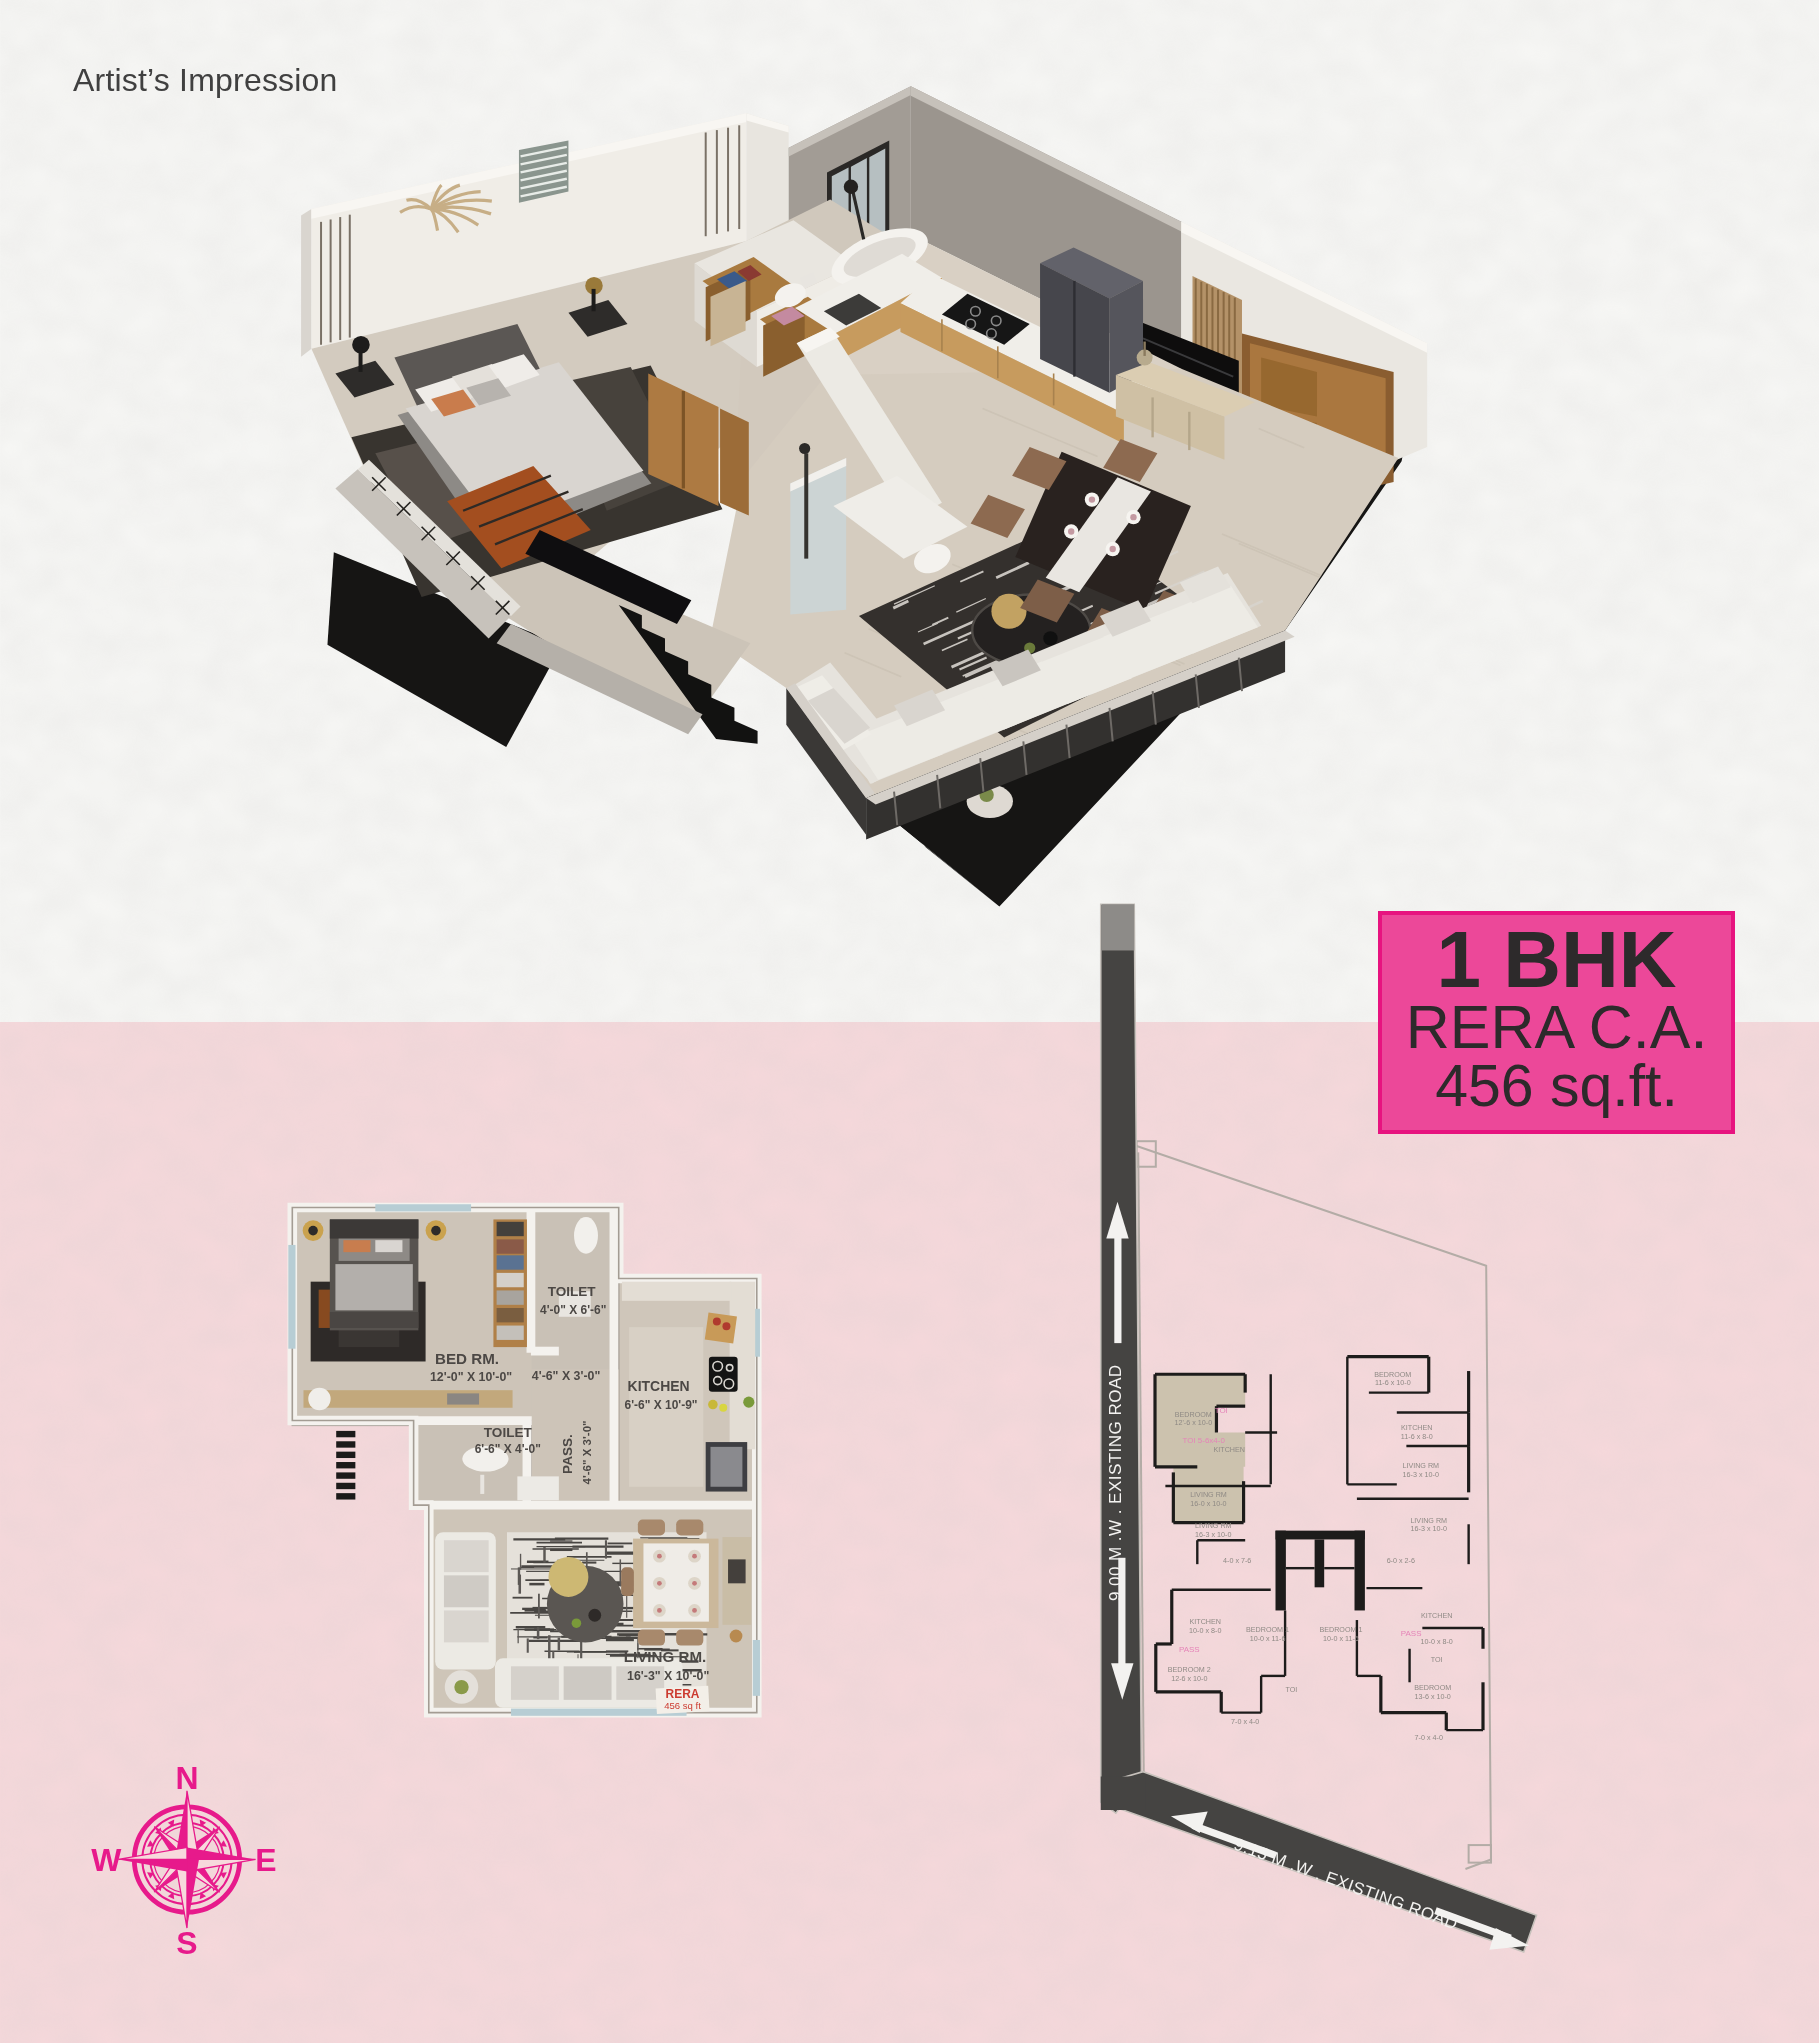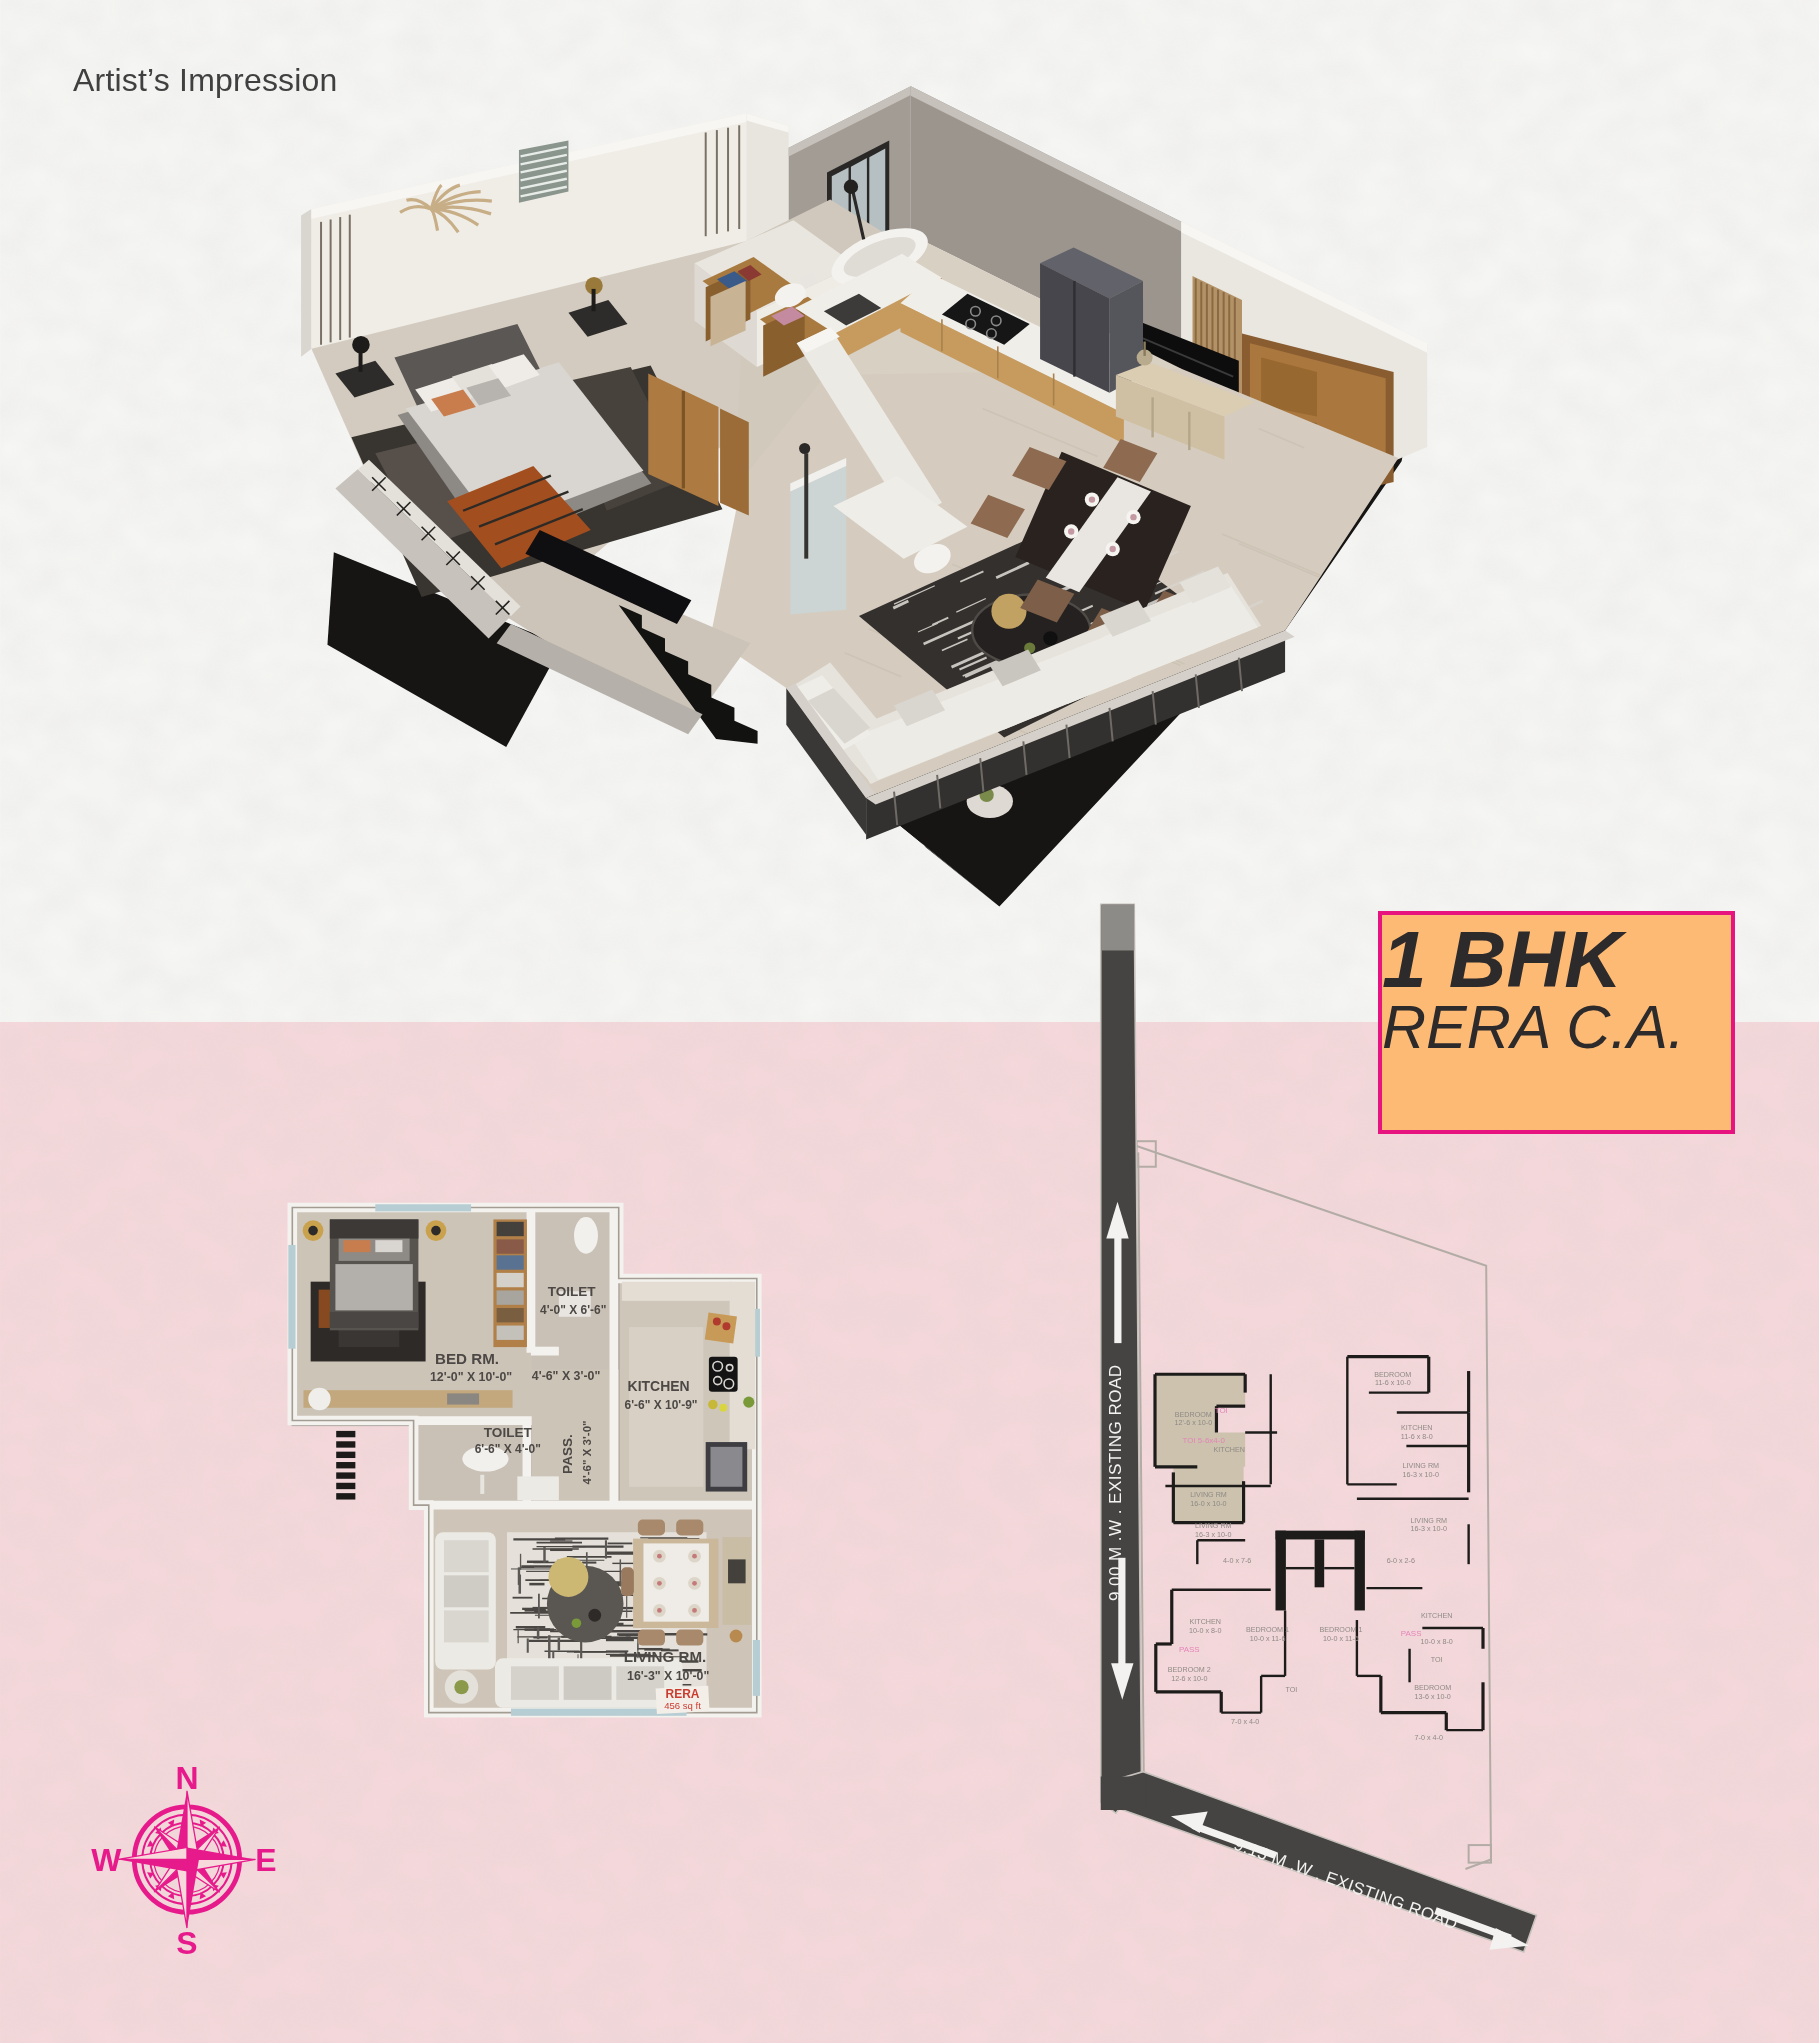--- a/index.html
+++ b/index.html
@@ -841,16 +841,17 @@
 <polygon points="234,2416 219,2330 234,2330" fill="#f7d9dc" stroke="#e71a8b" stroke-width="1.6"></polygon>
 <polygon points="148,2330 234,2345 234,2330" fill="#e71a8b"></polygon>
 <polygon points="148,2330 234,2315 234,2330" fill="#f7d9dc" stroke="#e71a8b" stroke-width="1.6"></polygon>
 <text x="234" y="2242" font-size="40" font-family="Liberation Sans, sans-serif" font-weight="bold" fill="#e71a8b" text-anchor="middle">N</text>
 <text x="234" y="2449" font-size="40" font-family="Liberation Sans, sans-serif" font-weight="bold" fill="#e71a8b" text-anchor="middle">S</text>
 <text x="333" y="2344" font-size="40" font-family="Liberation Sans, sans-serif" font-weight="bold" fill="#e71a8b" text-anchor="middle">E</text>
 <text x="133" y="2344" font-size="40" font-family="Liberation Sans, sans-serif" font-weight="bold" fill="#e71a8b" text-anchor="middle">W</text>
 </g>
 </svg>
 
-<div class="abs" style="left:1378px;top:911px;width:349px;height:215px;background:#fdba74;border:4px solid #e7137f;text-align:left;color:#2d2a2b;font-style:italic;">
+<div class="abs" style="left:1378px;top:911px;width:349px;height:215px;background:#ec4899;border:4px solid #e7137f;text-align:center;color:#2d2a2b;">
   <div style="font-size:80px;font-weight:bold;line-height:77px;margin-top:6.4px;">1 BHK</div>
   <div style="font-size:61px;line-height:59px;">RERA C.A.</div>
+  <div style="font-size:59px;line-height:59px;">456 sq.ft.</div>
 </div>
 
 </body></html>

